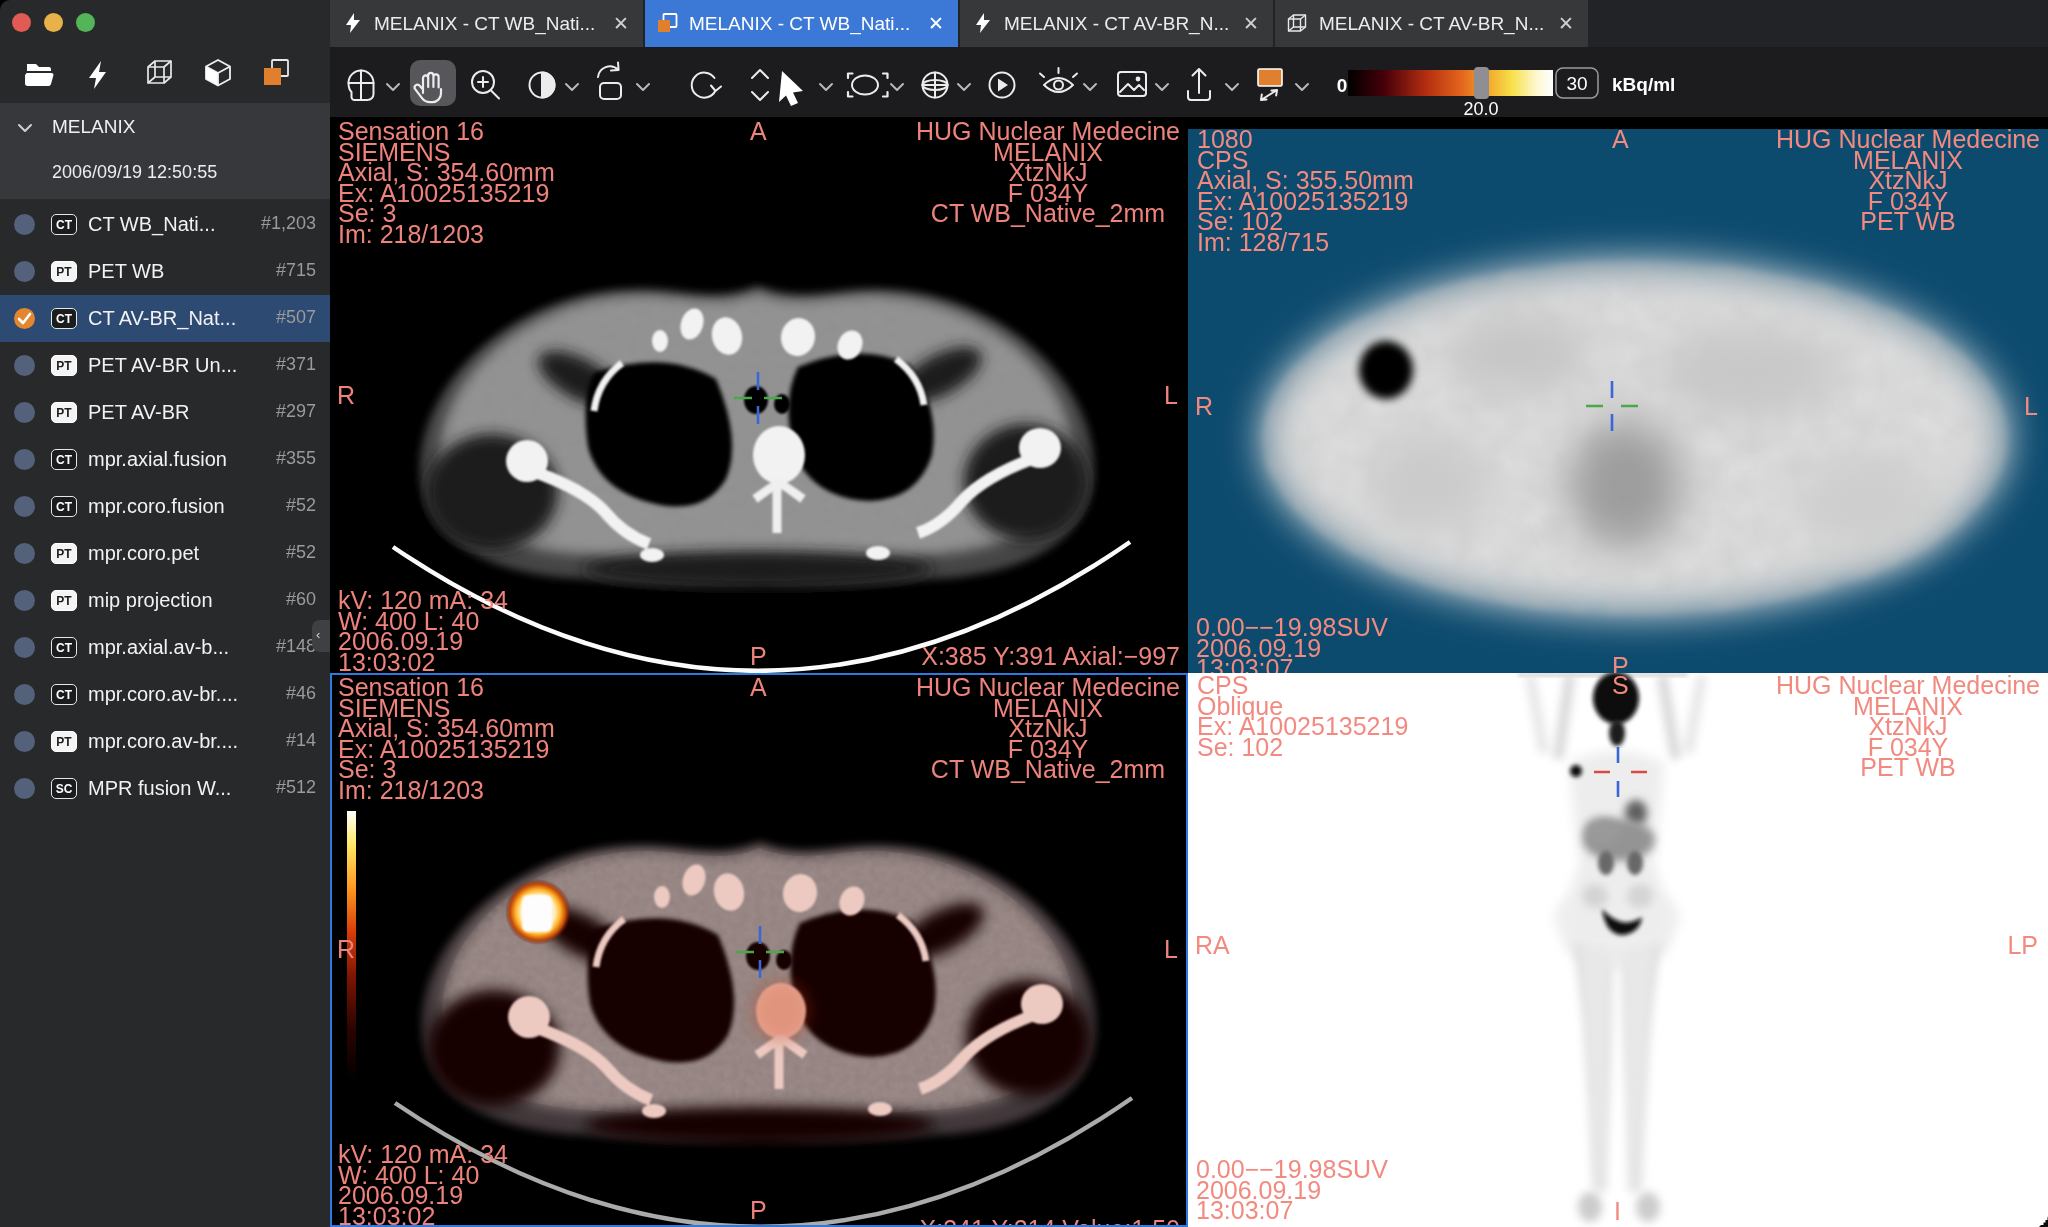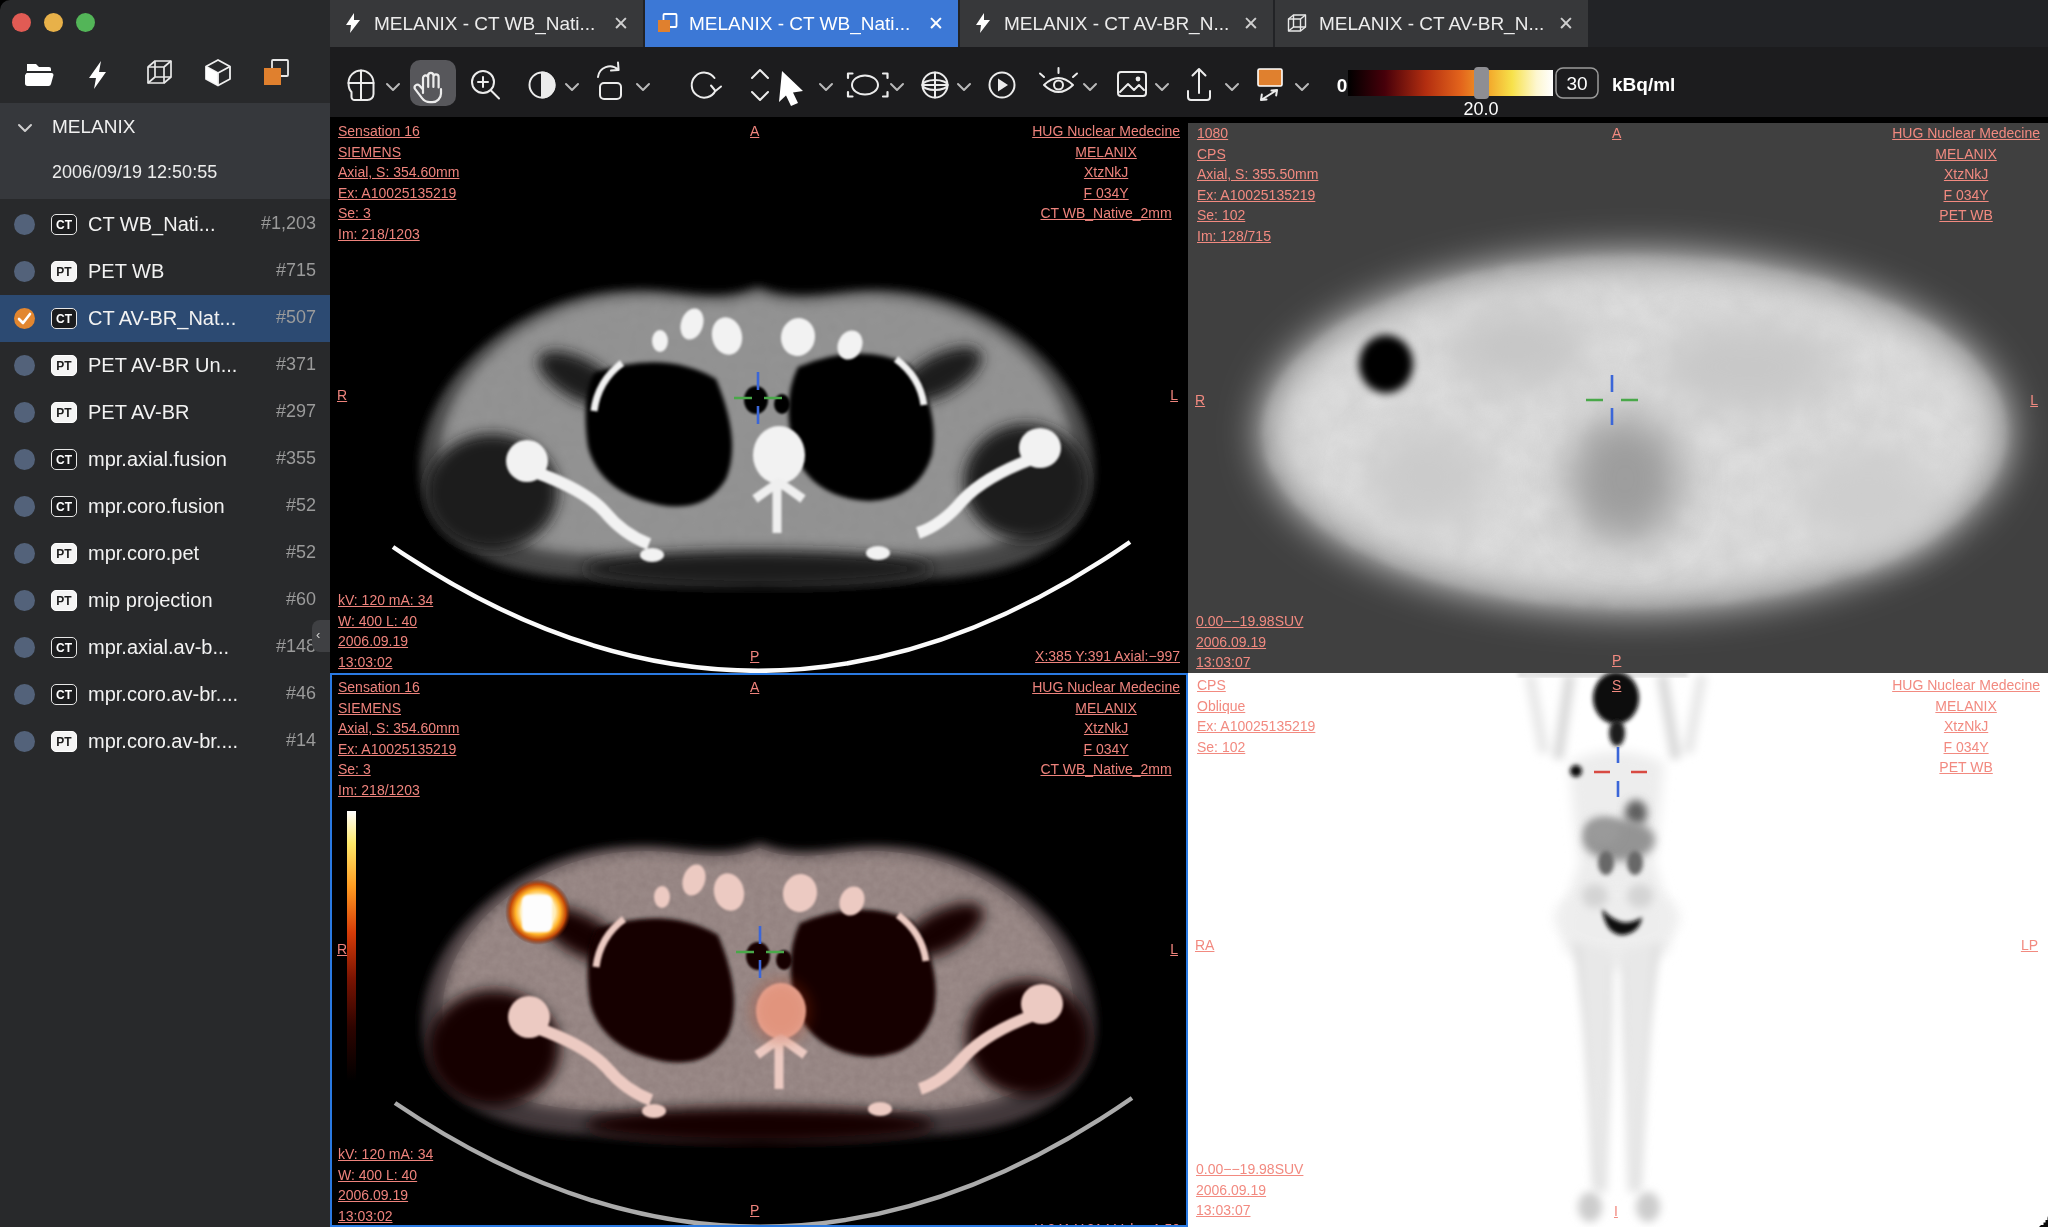--- a/index.html
+++ b/index.html
@@ -25,26 +25,26 @@
   .tab { position:absolute; top:0; height:47px; width:313px; background:#37383a; color:#ececec; }
   .tab.active { background:#3c78d6; color:#fff; }
   .tabtxt { position:absolute; left:44px; top:13px; font-size:19px; white-space:nowrap; }
   .tabx { position:absolute; right:14px; top:12px; font-size:19px; color:#cfcfcf; }
 
   
   #toolbar { left:330px; top:47px; width:1718px; height:70px; background:#1c1c1e; }
 
   
   #vp-tl { left:330px; top:117px; width:858px; height:556px; background:#000; overflow:hidden; }
-  #vp-tr { left:1188px; top:117px; width:860px; height:556px; background:#404040; overflow:hidden; }
+  #vp-tr { left:1188px; top:123px; width:860px; height:556px; background:#0c4a6e; overflow:hidden; }
   #vp-bl { left:330px; top:673px; width:858px; height:554px; background:#000; overflow:hidden; border:2px solid #2a7ae2; }
   #vp-br { left:1188px; top:673px; width:860px; height:554px; background:#fff; overflow:hidden; }
   #vp-tr:before { content:""; position:absolute; left:0; top:0; width:860px; height:6px; background:#000; }
 
-  .ann { position:absolute; font-size:14px; line-height:20.5px; color:#ee837c; white-space:pre;text-decoration:underline; }
+  .ann { position:absolute; font-size:25px; line-height:20.5px; color:#ee837c; white-space:pre; }
   .ann.onwhite { color:#f28a80; }
   .rt { text-align:center; }
 </style>
 </head>
 <body>
 <div id="stage">
 
   <div id="sidebar" class="abs">
 
     <div class="abs" style="left:12px;top:13px;width:19px;height:19px;border-radius:50%;background:#e15b54;"></div>
@@ -151,20 +151,26 @@
           <span class="dotc"></span>
           <span class="badge bct">CT</span>
           <span class="tlabel">mpr.coro.av-br....</span>
           <span class="tcount">#46</span>
         </div>
       <div class="titem" style="top:519px;">
           <span class="dotc"></span>
           <span class="badge bpt">PT</span>
           <span class="tlabel">mpr.coro.av-br....</span>
           <span class="tcount">#14</span>
+        </div>
+      <div class="titem" style="top:566px;">
+          <span class="dotc"></span>
+          <span class="badge bct">SC</span>
+          <span class="tlabel">MPR fusion W...</span>
+          <span class="tcount">#512</span>
         </div>
     </div>
 
     <div class="abs" style="left:312px;top:620px;width:18px;height:32px;background:#3f4043;border-radius:8px 0 0 8px;">
       <span style="position:absolute;left:4px;top:7px;color:#cfcfcf;font-size:13px;">‹</span>
     </div>
   </div>
 
   <div id="tabbar" class="abs">
     <div class="tab" style="left:0;">

